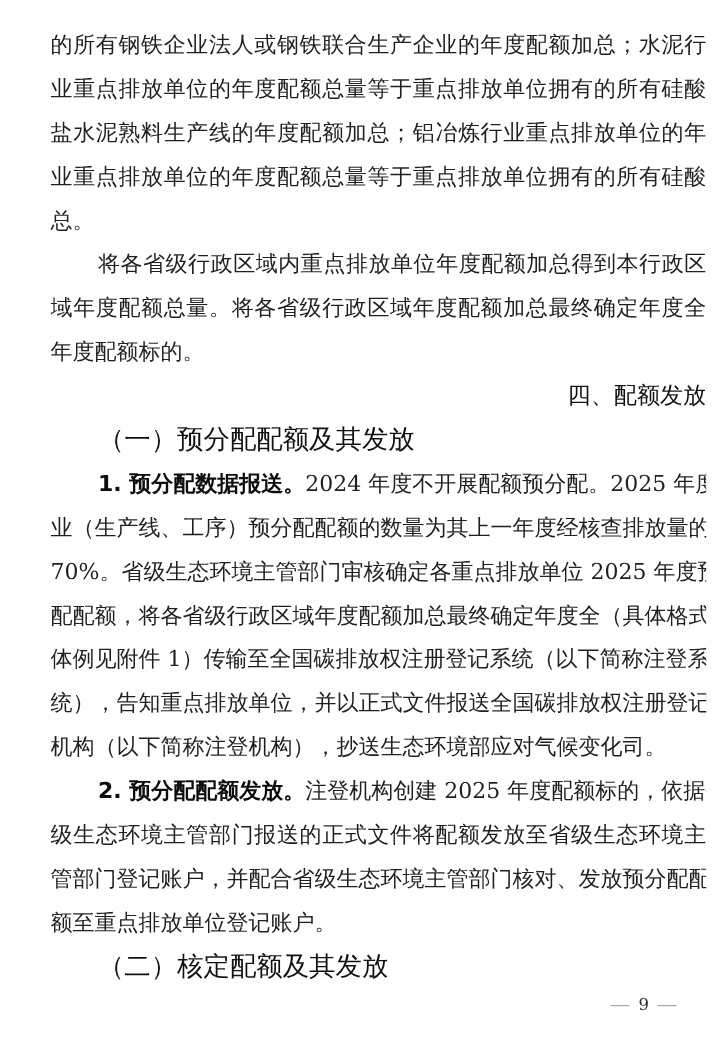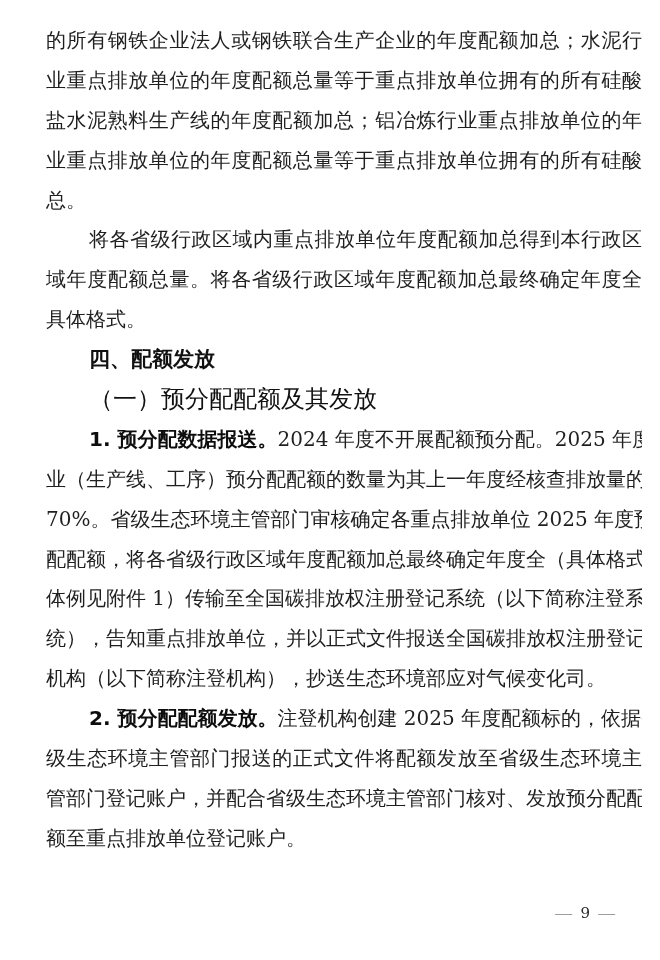--- a/index.html
+++ b/index.html
@@ -34,23 +34,24 @@
     text-align: justify;
     text-align-last: justify;
   }
   
   .ind {
     text-indent: 43px;
   }
   
   .h1 {
     font-family: "DejaVu Sans", "Liberation Sans", sans-serif;
-    font-weight: 700;
+    font-weight: 400;
     font-size: 21px;
     color: #111111;
+    text-align: right;
   }
   
   .h2 {
     font-weight: 400;
     font-size: 24px;
     color: #111111;
   }
   
   .lead {
     font-family: "DejaVu Sans", "Liberation Sans", sans-serif;
@@ -83,21 +84,21 @@
   <div class="content">
 
     <div class="line j">的所有钢铁企业法人或钢铁联合生产企业的年度配额加总；水泥行</div>
     <div class="line j">业重点排放单位的年度配额总量等于重点排放单位拥有的所有硅酸</div>
     <div class="line j">盐水泥熟料生产线的年度配额加总；铝冶炼行业重点排放单位的年</div>
     <div class="line j">业重点排放单位的年度配额总量等于重点排放单位拥有的所有硅酸</div>
     <div class="line">总。</div>
 
     <div class="line j ind">将各省级行政区域内重点排放单位年度配额加总得到本行政区</div>
     <div class="line j">域年度配额总量。将各省级行政区域年度配额加总最终确定年度全</div>
-    <div class="line">具体格式。</div>
+    <div class="line">年度配额标的。</div>
 
     <div class="line h1 ind">四、配额发放</div>
     <div class="line h2 ind">（一）预分配配额及其发放</div>
 
     <div class="line j ind">
       <span class="lead">1. 预分配数据报送。</span><span>2024 年度不开展配额预分配。2025 年度企</span>
     </div>
     <div class="line j">业（生产线、工序）预分配配额的数量为其上一年度经核查排放量的</div>
     <div class="line j">70%。省级生态环境主管部门审核确定各重点排放单位 2025 年度预分</div>
     <div class="line j">配配额，将各省级行政区域年度配额加总最终确定年度全（具体格式</div>
@@ -105,20 +106,21 @@
     <div class="line j">统），告知重点排放单位，并以正式文件报送全国碳排放权注册登记</div>
     <div class="line">机构（以下简称注登机构），抄送生态环境部应对气候变化司。</div>
 
     <div class="line j ind">
       <span class="lead">2. 预分配配额发放。</span><span>注登机构创建 2025 年度配额标的，依据省</span>
     </div>
     <div class="line j">级生态环境主管部门报送的正式文件将配额发放至省级生态环境主</div>
     <div class="line j">管部门登记账户，并配合省级生态环境主管部门核对、发放预分配配</div>
     <div class="line">额至重点排放单位登记账户。</div>
 
+    <div class="line h2 ind">（二）核定配额及其发放</div>
 
   </div>
 
   <div class="footer">
     <span class="dash">—</span>
     <span class="pagenum">9</span>
     <span class="dash">—</span>
   </div>
 </div>
 

